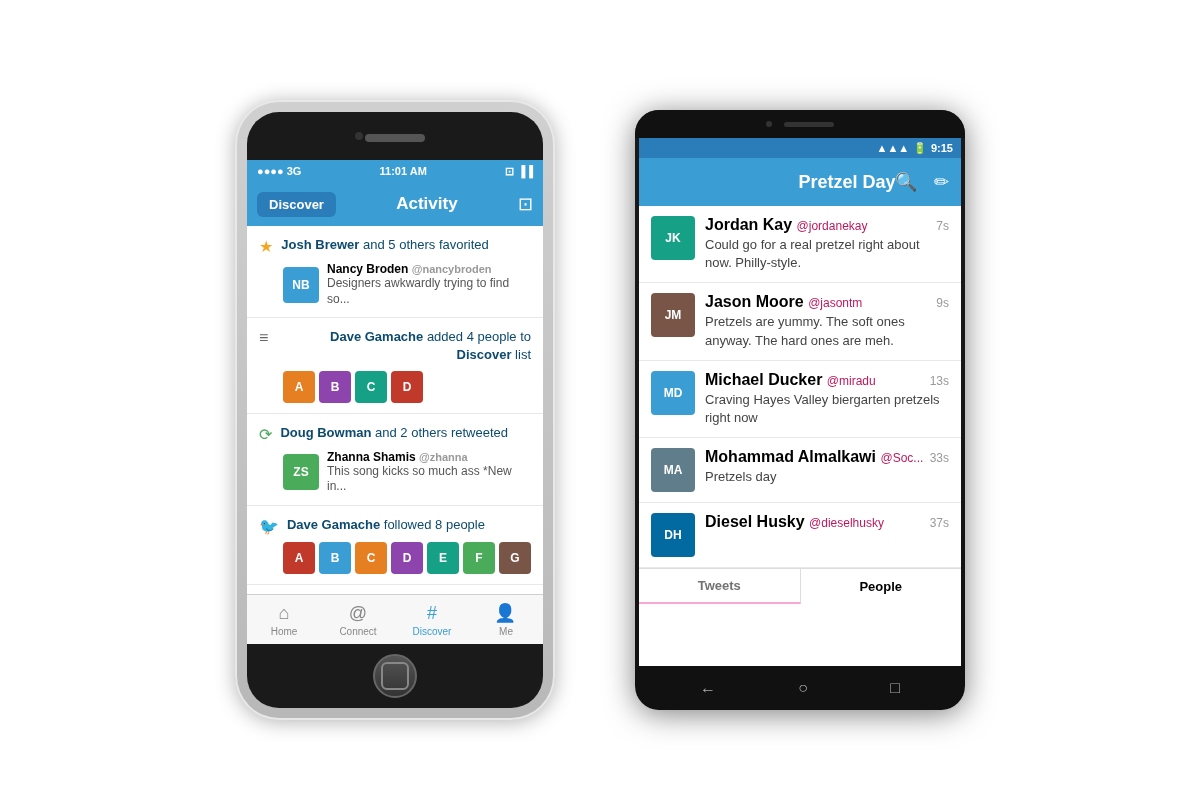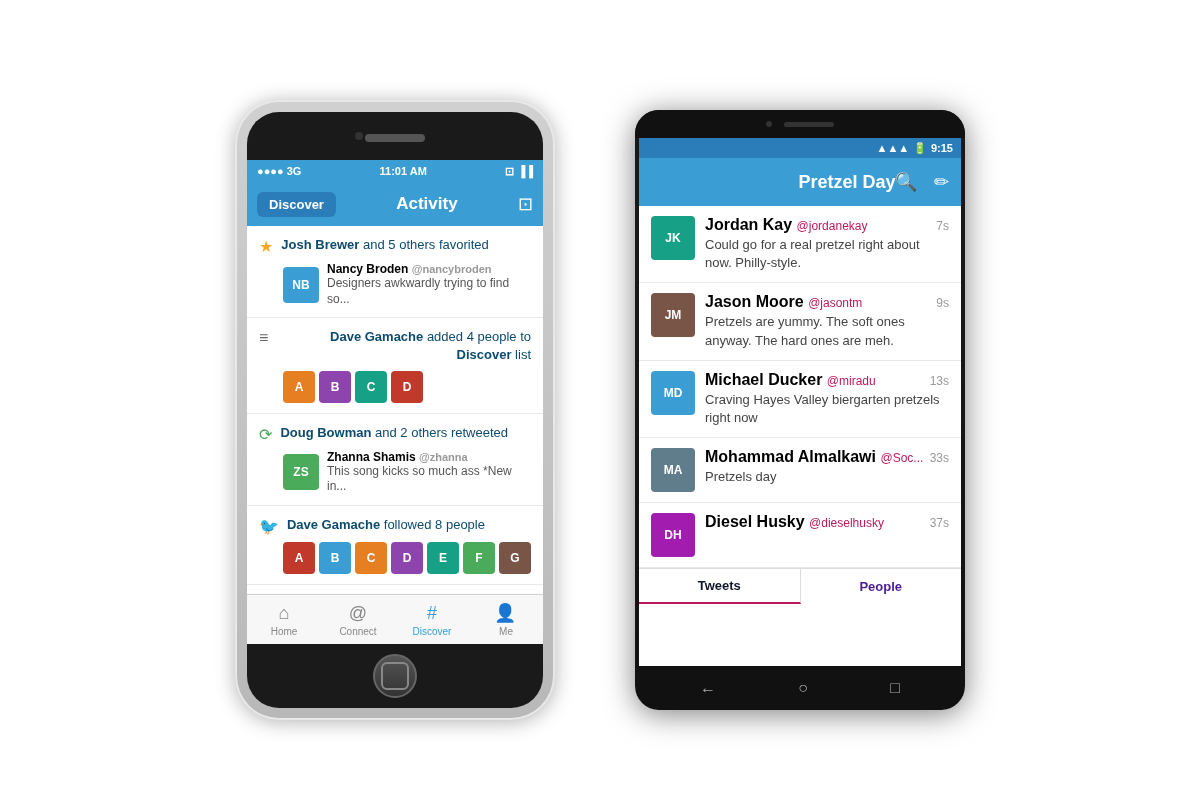--- a/index.html
+++ b/index.html
@@ -338,25 +338,25 @@
       background: white;
       border-top: 1px solid #ddd;
     }
     .android-tab {
       flex: 1;
       display: flex;
       align-items: center;
       justify-content: center;
       font-size: 13px;
       font-weight: 600;
-      color: #4c1d95;
+      color: #000000;
       border-right: 1px solid #ddd;
     }
     .android-tab:last-child { border-right: none; }
-    .android-tab.active { color: #0f172a; border-bottom: 2px solid #be185d; }
+    .android-tab.active { color: #737373; border-bottom: 2px solid #f9a8d4; }
     .android-system-bar {
       height: 44px;
       background: #111;
       border-radius: 0 0 24px 24px;
       display: flex;
       align-items: center;
       justify-content: space-around;
       padding: 0 20px;
       flex-shrink: 0;
       margin: 0 4px;
@@ -368,21 +368,21 @@
 
     
     .av-blue { background: #3a9dd4; }
     .av-green { background: #4aab5a; }
     .av-orange { background: #e67e22; }
     .av-red { background: #c0392b; }
     .av-purple { background: #8e44ad; }
     .av-teal { background: #16a085; }
     .av-brown { background: #795548; }
     .av-gray { background: #607d8b; }
-    .av-indigo { background: #a21caf; }
+    .av-indigo { background: #0369a1; }
   </style>
 </head>
 <body>
 
 <div class="devices-container">
 
   <div class="iphone">
     <div class="iphone-inner">
       <div class="iphone-camera"></div>
       <div class="iphone-speaker"></div>

